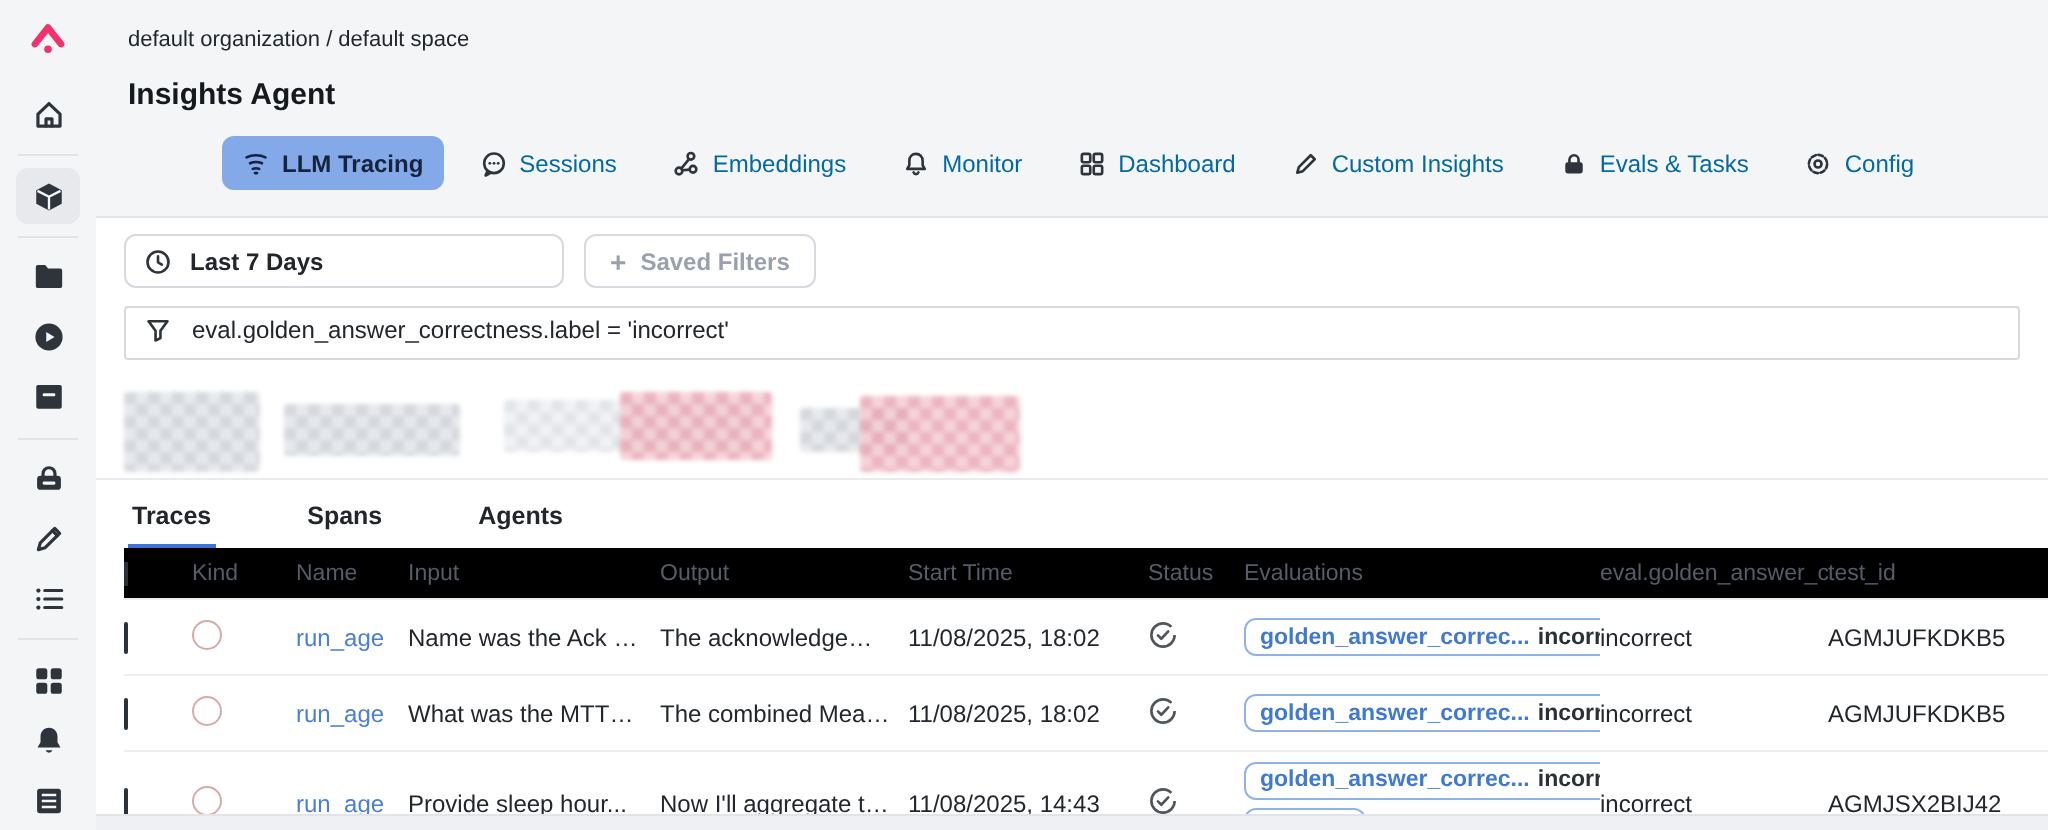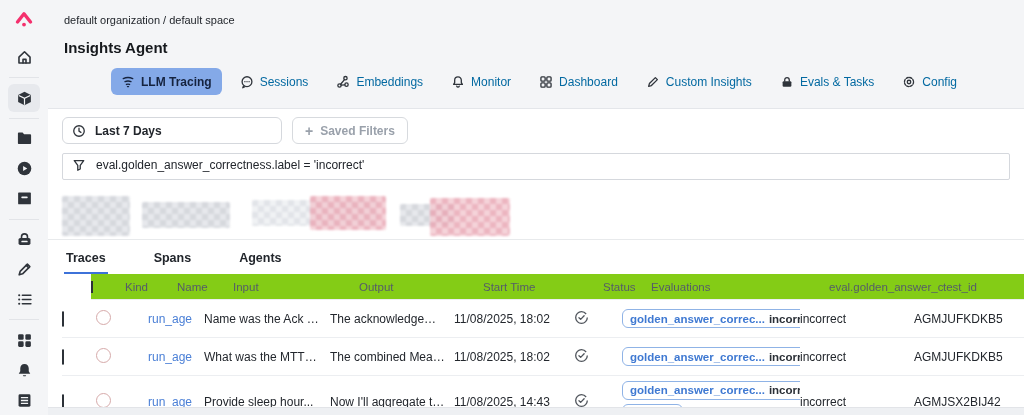--- a/index.html
+++ b/index.html
@@ -47,21 +47,21 @@
 
   
   .view-tabs { display:flex; gap:44px; padding:9px 14px 0 16px; }
   .vtab { font-size:12.5px; font-weight:600; color:#22262c; padding:2px 2px 7px 2px; cursor:pointer; }
   .vtab.active { border-bottom:2.5px solid #3d72d9; }
 
   
   .table { margin-left:14px; width:962px; overflow:hidden; }
   .trow { display:grid; grid-template-columns:34px 52px 56px 126px 124px 120px 48px 178px 114px minmax(0,1fr);
           align-items:center; }
-  .thead { background:#84cc16; height:26px; font-size:11.5px; color:#555d68; border-bottom:1px solid #eceef1;margin-left:29px; }
+  .thead { background:#000000; height:26px; font-size:11.5px; color:#555d68; border-bottom:1px solid #eceef1; }
   .thead > div { padding-right:8px; white-space:nowrap; overflow:hidden; }
   .tbodyrow { height:38px; border-bottom:1px solid #eceef1; font-size:12px; }
   .tbodyrow.tall { height:52px; }
   .cell { padding-right:8px; white-space:nowrap; overflow:hidden; text-overflow:ellipsis; }
   .name-link { color:#4a7fd6; cursor:pointer; }
   .kind-circle { width:15px; height:15px; border:1.5px solid #d6aaaa; border-radius:50%; }
   .cbox { width:14px; height:14px; border:1.6px solid #2c3138; border-radius:3px; background:#fff; cursor:pointer; }
   .eval-cell { display:flex; flex-direction:column; align-items:flex-start; justify-content:center; gap:4px; }
   .badge { display:inline-flex; align-items:flex-end; gap:4px; border:1px solid #8fb3e6; border-radius:6px;
            padding:2.5px 7px; font-size:11.5px; background:#fff; cursor:pointer; white-space:nowrap;font-weight:bold; }

